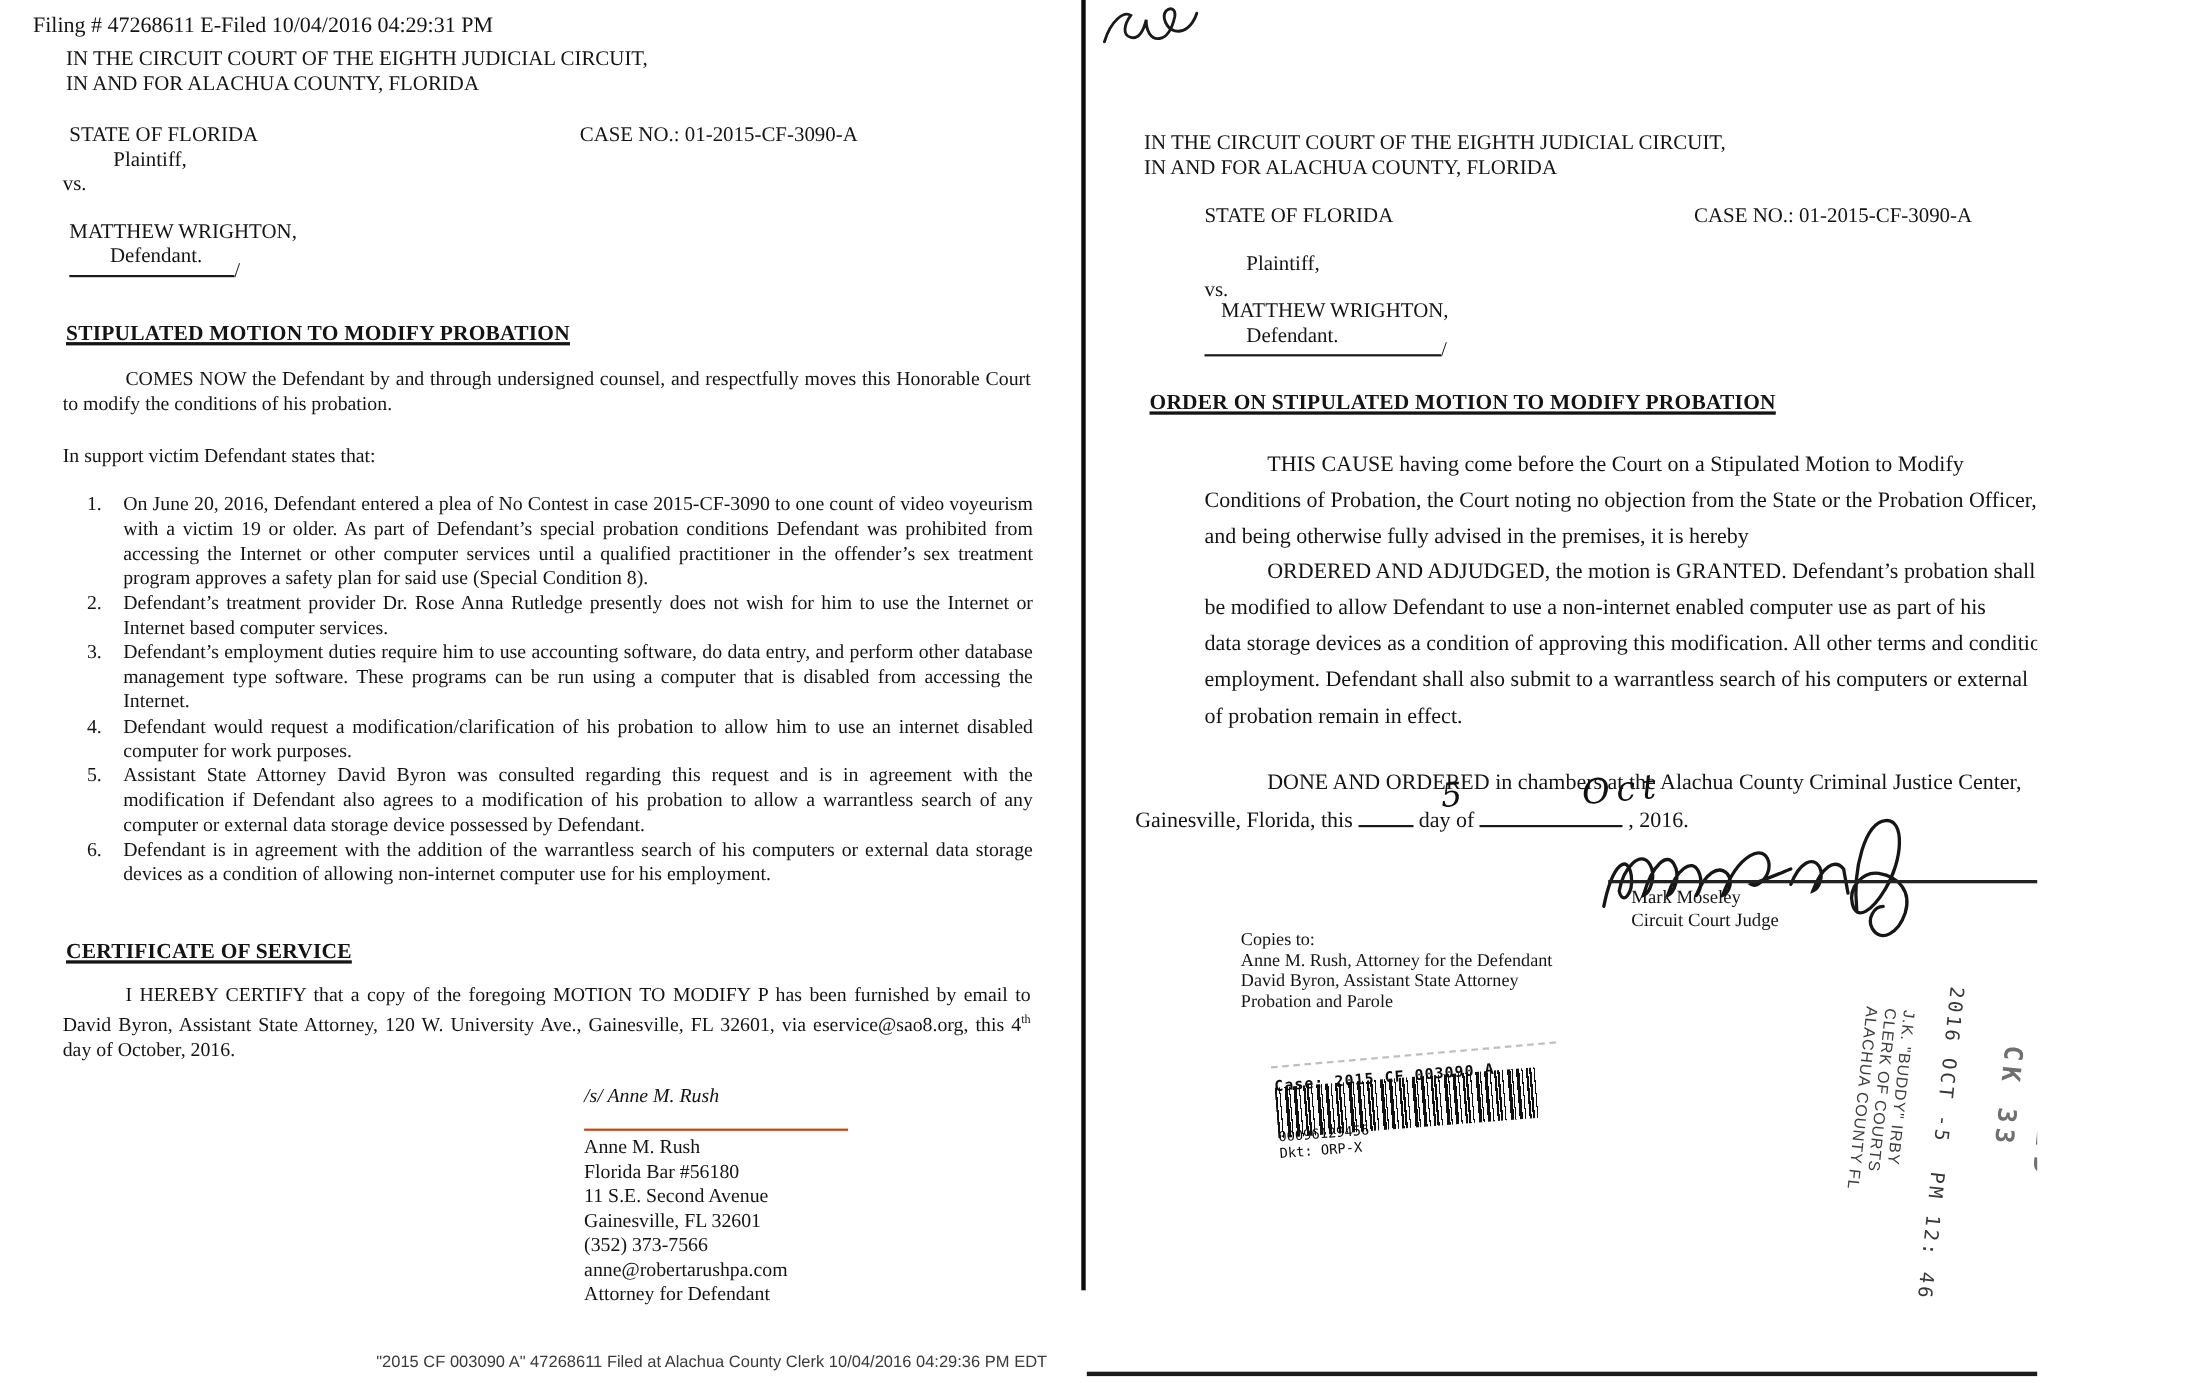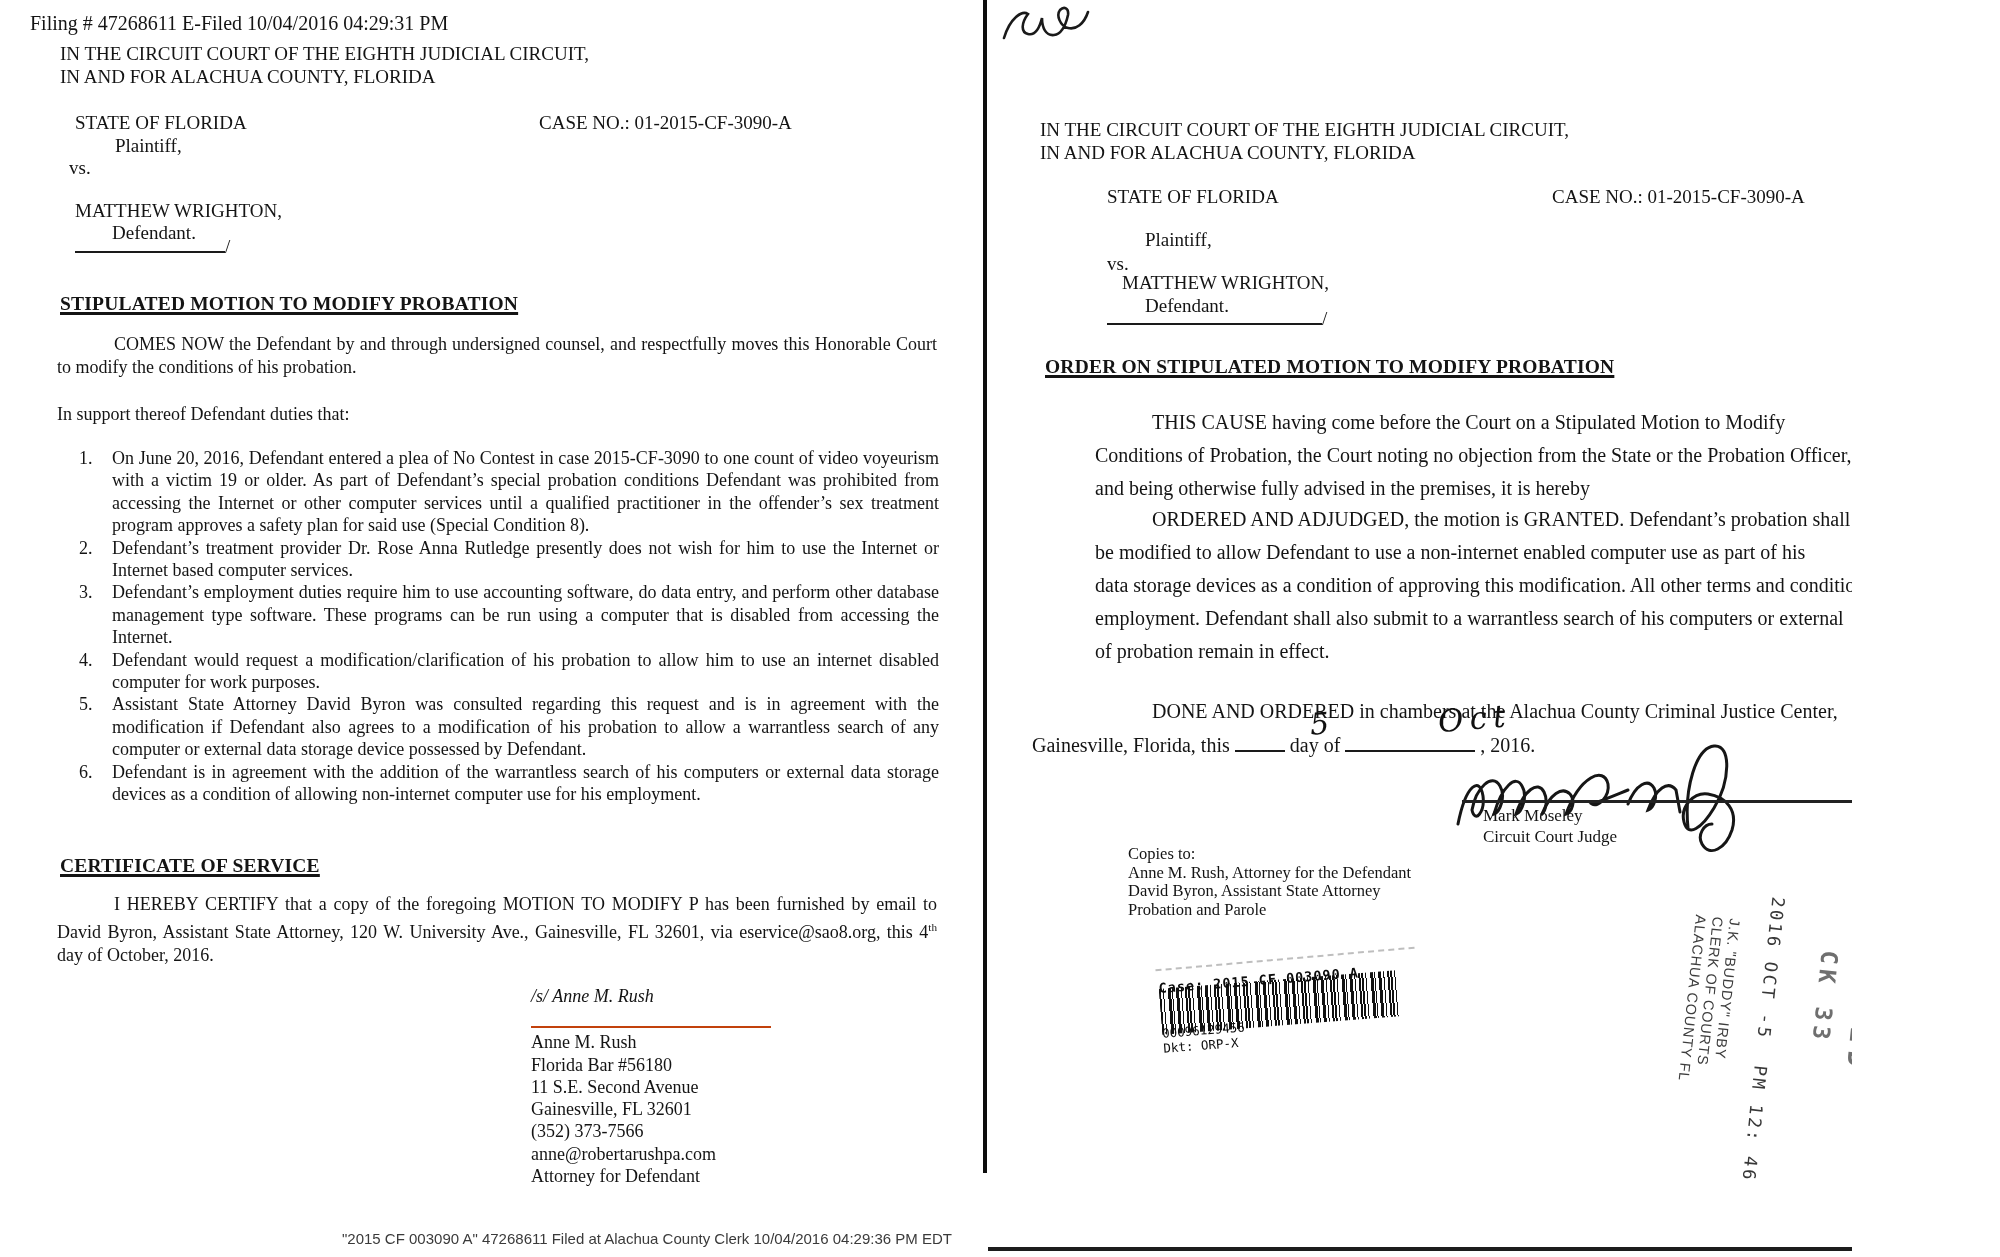--- a/index.html
+++ b/index.html
@@ -1,21 +1,21 @@
 <!DOCTYPE html>
 <html><head>
 <meta charset="utf-8">
 <style>
   html,body{margin:0;padding:0;background:#fff;}
   .canvas{position:relative;width:1852px;height:1257px;background:#fff;overflow:hidden;
           font-family:"Liberation Serif",serif;color:#141414;}
   .abs{position:absolute;}
   .ctr{text-align:left;}
   .fs18{font-size:18px;}
-  .fs19{font-size:19px;margin-left:12px;}
+  .fs19{font-size:19px;}
   .fs20{font-size:20px;}
   .nw{white-space:nowrap;}
   .j{text-align:justify;}
   .doc-title{font-weight:bold;font-size:19.5px;letter-spacing:.2px;
              text-decoration:underline;text-decoration-thickness:2.5px;}
   .court-head{line-height:23px;font-size:19px;}
   .blank{display:inline-block;border-bottom:2px solid #1a1a1a;height:.85em;vertical-align:baseline;}
   .cap-div{border-bottom:2px solid #1a1a1a;display:inline-block;height:12px;}
   .intro{width:880px;line-height:23px;text-indent:57px;}
   .mlist{width:862px;line-height:22.4px;font-size:18px;}
@@ -73,21 +73,21 @@
     <div class="abs fs19 nw" style="left:103px;top:135px;">Plaintiff,</div>
     <div class="abs fs19 nw" style="left:57px;top:157px;">vs.</div>
     <div class="abs fs19 nw" style="left:63px;top:200px;">MATTHEW WRIGHTON,</div>
     <div class="abs fs19 nw" style="left:100px;top:222px;">Defendant.</div>
     <div class="abs fs19 nw" style="left:63px;top:236px;"><span class="cap-div" style="width:150px;"></span><span>/</span></div>
 
     <div class="abs ctr doc-title" style="left:60px;top:293px;width:845px;">STIPULATED MOTION TO MODIFY PROBATION</div>
 
     <div class="abs j intro fs18" style="left:57px;top:333px;">COMES NOW the Defendant by and through undersigned counsel, and respectfully moves this Honorable Court to modify the conditions of his probation.</div>
 
-    <div class="abs fs18 nw" style="left:57px;top:404px;">In support thereof Defendant duties that:</div>
+    <div class="abs fs18 nw" style="left:57px;top:404px;">In support victim Defendant states that:</div>
 
     <div class="abs mlist" style="left:77px;top:447px;">
       <div class="mitem"><span class="mnum">1.</span><span>On June 20, 2016, Defendant entered a plea of No Contest in case 2015-CF-3090 to one count of video voyeurism with a victim 19 or older. As part of Defendant’s special probation conditions Defendant was prohibited from accessing the Internet or other computer services until a qualified practitioner in the offender’s sex treatment program approves a safety plan for said use (Special Condition 8).</span></div>
       <div class="mitem"><span class="mnum">2.</span><span>Defendant’s treatment provider Dr. Rose Anna Rutledge presently does not wish for him to use the Internet or Internet based computer services.</span></div>
       <div class="mitem"><span class="mnum">3.</span><span>Defendant’s employment duties require him to use accounting software, do data entry, and perform other database management type software. These programs can be run using a computer that is disabled from accessing the Internet.</span></div>
       <div class="mitem"><span class="mnum">4.</span><span>Defendant would request a modification/clarification of his probation to allow him to use an internet disabled computer for work purposes.</span></div>
       <div class="mitem"><span class="mnum">5.</span><span>Assistant State Attorney David Byron was consulted regarding this request and is in agreement with the modification if Defendant also agrees to a modification of his probation to allow a warrantless search of any computer or external data storage device possessed by Defendant.</span></div>
       <div class="mitem"><span class="mnum">6.</span><span>Defendant is in agreement with the addition of the warrantless search of his computers or external data storage devices as a condition of allowing non-internet computer use for his employment.</span></div>
     </div>
 

